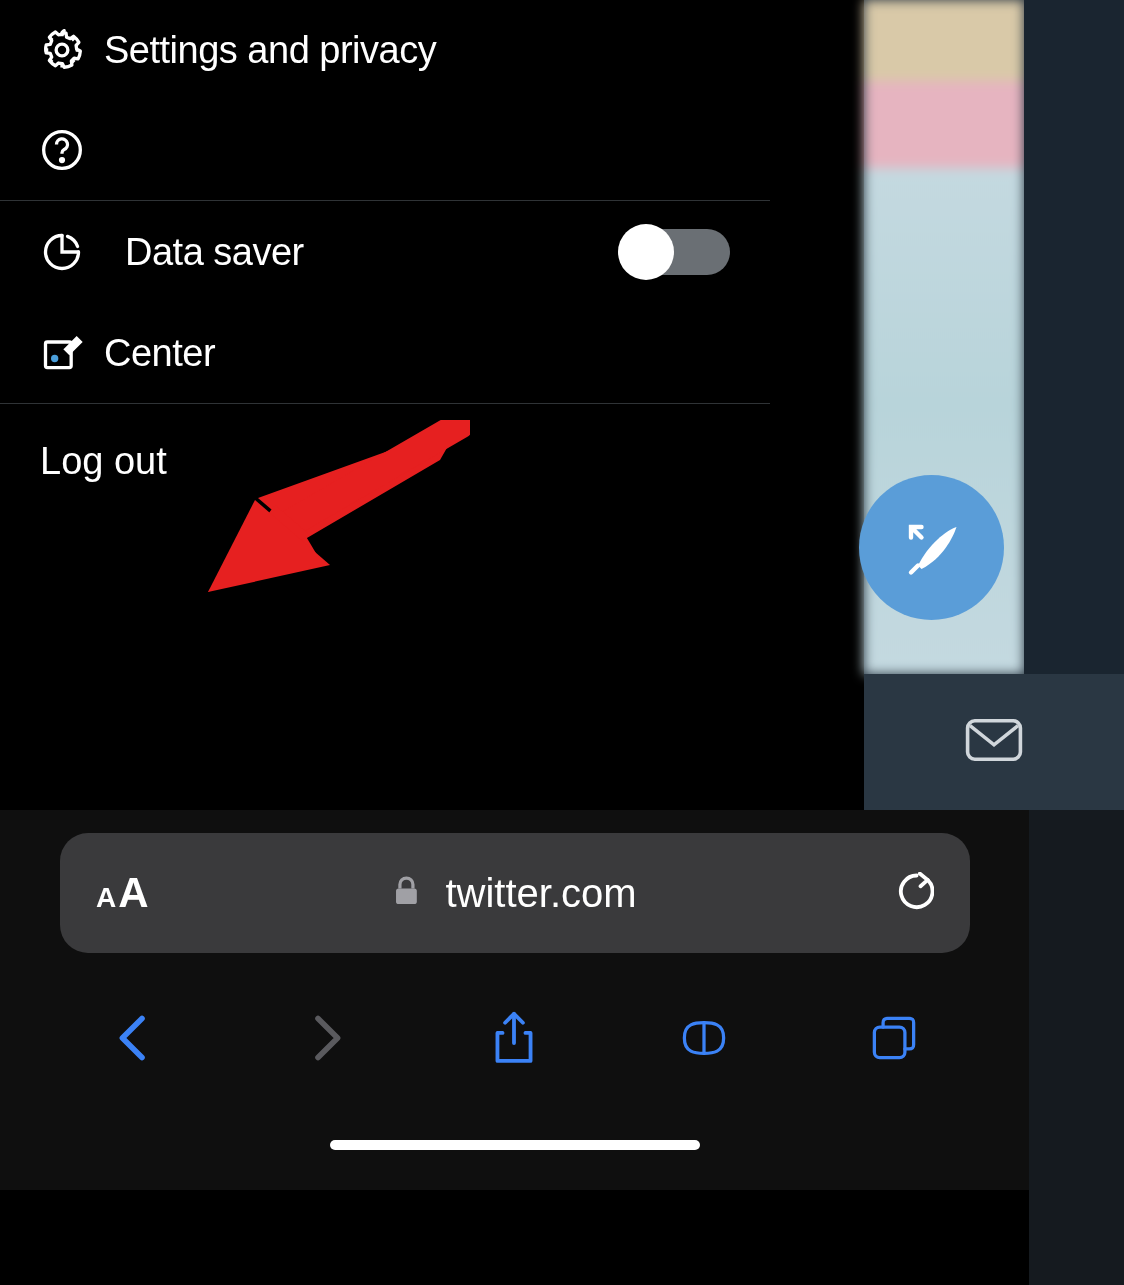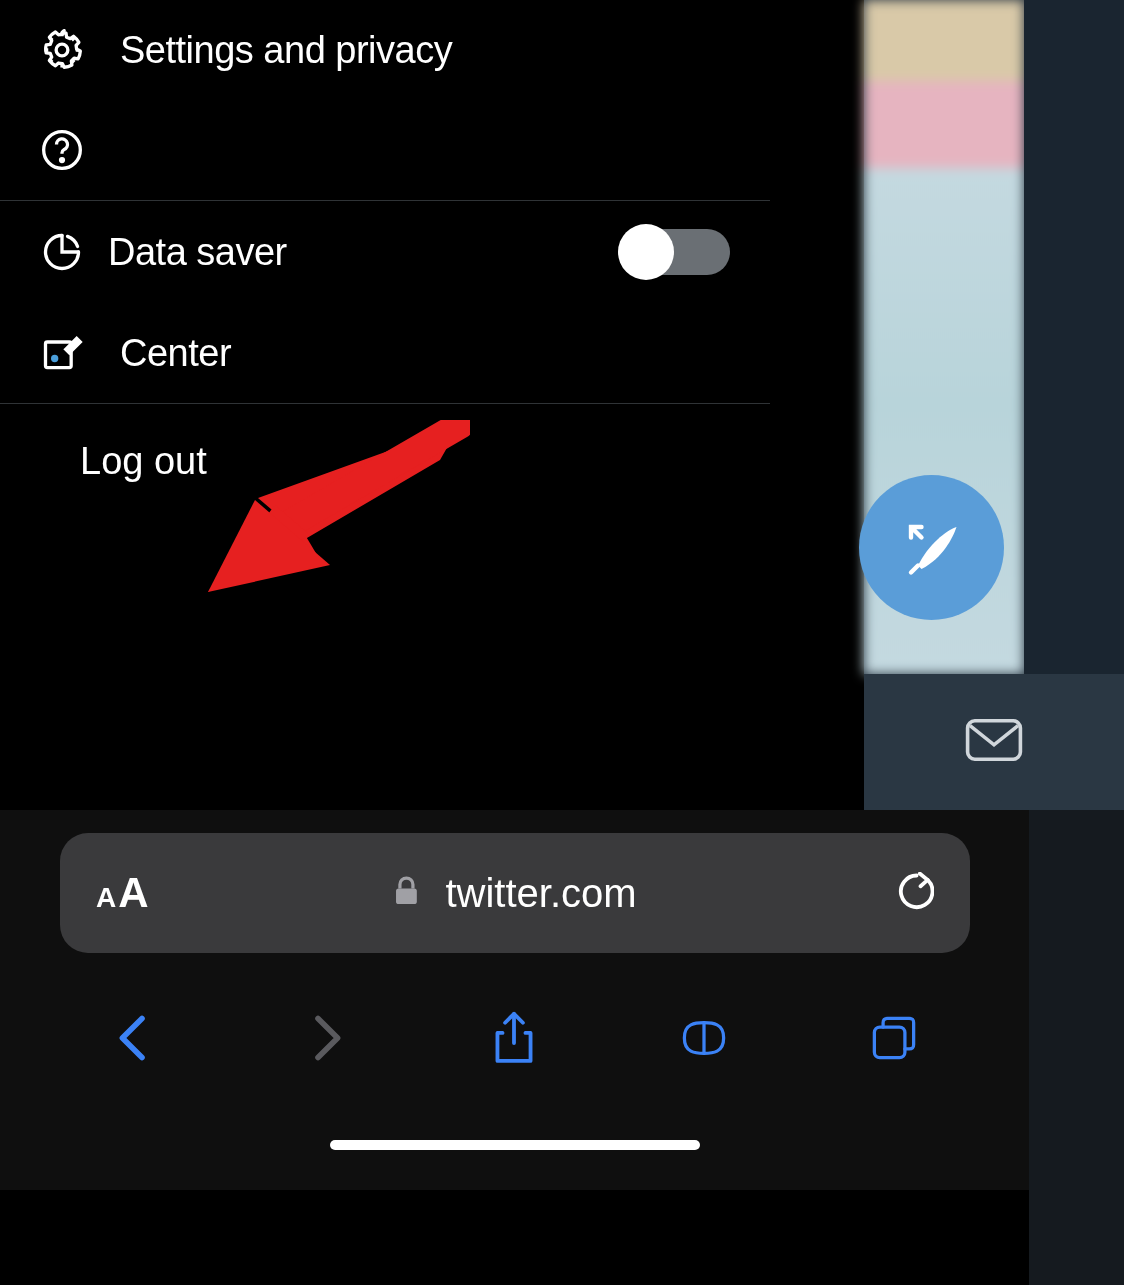--- a/index.html
+++ b/index.html
@@ -77,21 +77,21 @@
       top: 0;
       width: 770px;
       height: 810px;
       background: #000;
     }
     
     .menu-item {
       display: flex;
       align-items: center;
       padding: 28px 40px;
-      gap: 36px;
+      gap: 20px;
     }
     .menu-item.first { padding-top: 28px; }
     .menu-icon {
       width: 44px;
       height: 44px;
       display: flex;
       align-items: center;
       justify-content: center;
       flex-shrink: 0;
     }
@@ -108,42 +108,41 @@
       background: #2f3336;
       width: 100%;
     }
     
     .toggle-row {
       display: flex;
       align-items: center;
       justify-content: space-between;
       padding: 28px 40px;
     }
-    .toggle-left { display: flex; align-items: center; gap: 24px; text-decoration: underline; }
+    .toggle-left { display: flex; align-items: center; gap: 41px; text-decoration: underline; }
     
     .toggle {
       width: 110px;
       height: 46px;
       background: #6a6f74;
       border-radius: 28px;
       position: relative;
     }
     .toggle-knob {
       position: absolute;
       left: -2px;
       top: -5px;
       width: 56px;
       height: 56px;
       background: #fff;
       border-radius: 50%;
     }
     
     .logout-item {
       padding: 36px 40px 28px 40px;
-      margin-left: 40px;
     }
     .logout-label {
       color: #fff;
       font-size: 38px;
       font-weight: 400;
     }
     
     
     .red-arrow {
       position: absolute;

